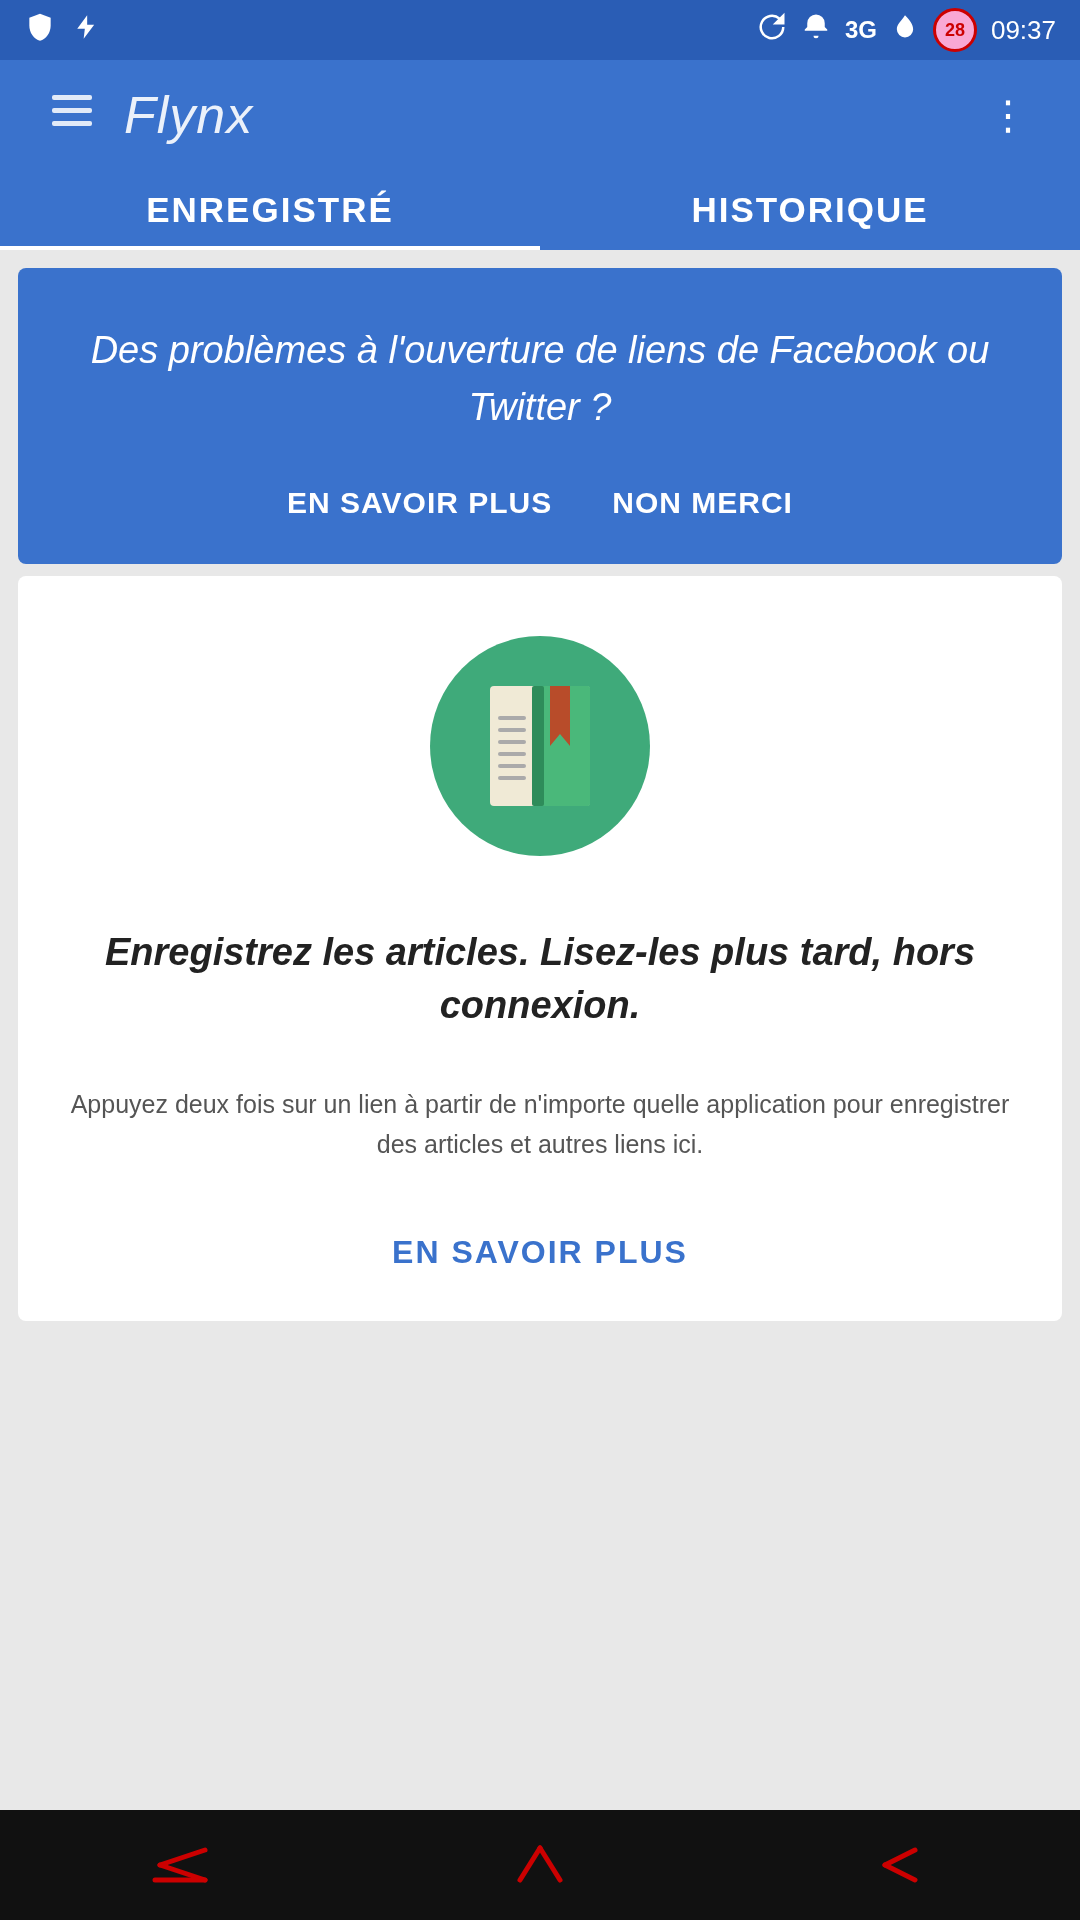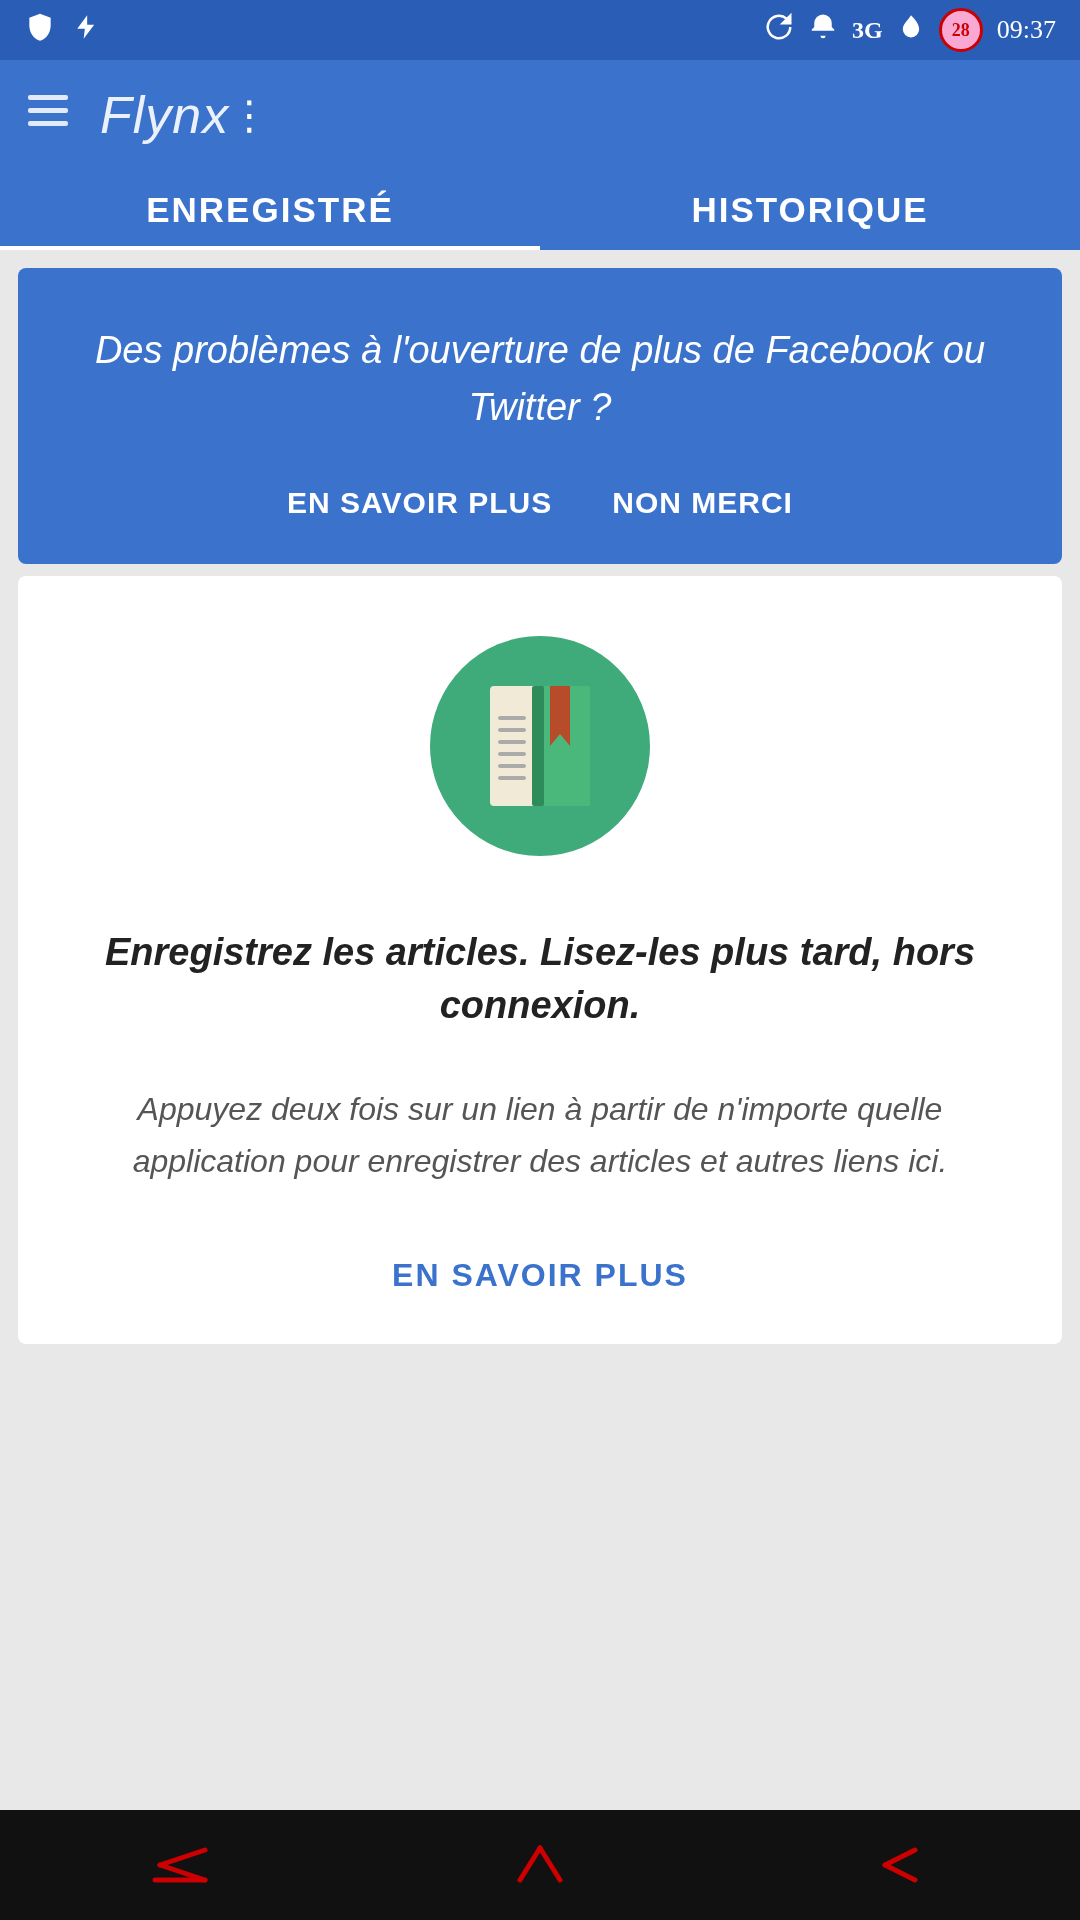--- a/index.html
+++ b/index.html
@@ -21,21 +21,20 @@
 
     
     .status-bar {
       background: #2a5db5;
       height: 60px;
       display: flex;
       align-items: center;
       justify-content: space-between;
       padding: 0 24px;
       flex-shrink: 0;
-      font-family: Liberation Serif, serif;
     }
 
     .status-bar-left {
       display: flex;
       align-items: center;
       gap: 16px;
     }
 
     .status-bar-right {
       display: flex;
@@ -69,22 +68,22 @@
       font-size: 26px;
       font-weight: 500;
     }
 
     
     .app-bar {
       background: #3a72cc;
       height: 110px;
       display: flex;
       align-items: center;
-      padding: 0 28px;
-      justify-content: flex-start;
+      padding: 0 52px;
+      justify-content: space-between;
       flex-shrink: 0;
     }
 
     .app-bar-left {
       display: flex;
       align-items: center;
       gap: 32px;
     }
 
     .hamburger-icon {
@@ -219,24 +218,23 @@
       font-size: 38px;
       font-weight: 700;
       text-align: center;
       line-height: 1.4;
       margin-bottom: 32px;
       font-style: italic;
     }
 
     .info-description {
       color: #555;
-      font-size: 32px;
+      font-size: 25px;
       text-align: center;
       line-height: 1.6;
-      font-style: italic;
       margin-bottom: 50px;
     }
 
     .learn-more-btn {
       color: #3a72cc;
       font-size: 32px;
       font-weight: 700;
       letter-spacing: 2px;
       cursor: pointer;
       text-transform: uppercase;
@@ -323,21 +321,21 @@
     <span>ENREGISTRÉ</span>
   </div>
   <div class="tab">
     <span>HISTORIQUE</span>
   </div>
 </div>
 
 <div class="main-content">
 
   <div class="promo-card">
-    <p class="promo-title">Des problèmes à l'ouverture de plus de Facebook ou Twitter ?</p>
+    <p class="promo-title">Des problèmes à l'ouverture de liens de Facebook ou Twitter ?</p>
     <div class="promo-actions">
       <span class="promo-btn">EN SAVOIR PLUS</span>
       <span class="promo-btn">NON MERCI</span>
     </div>
   </div>
 
   <div class="info-card">
     <div class="book-icon-container">
       <svg class="book-svg" viewBox="0 0 160 160" xmlns="http://www.w3.org/2000/svg">
 

